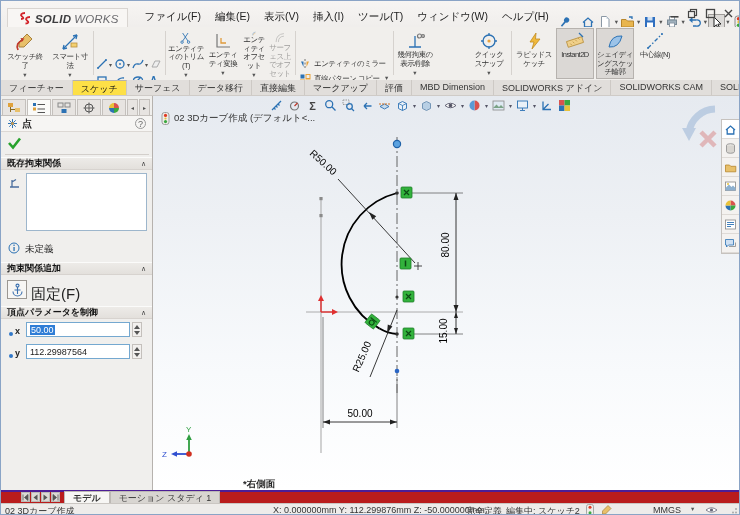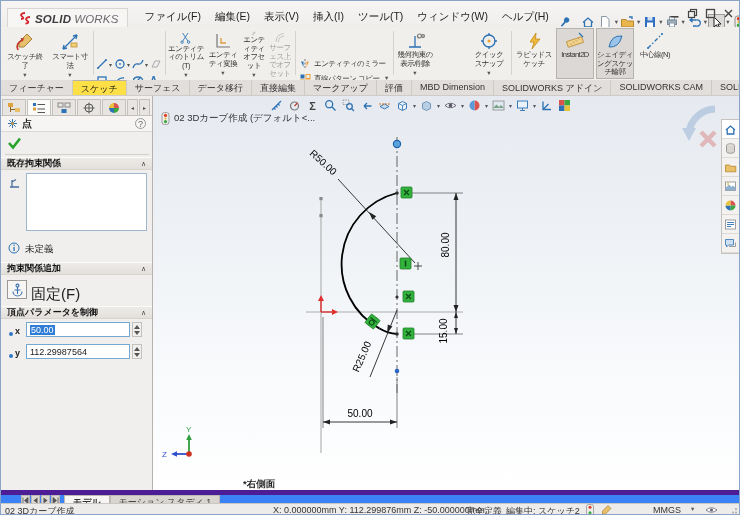--- a/index.html
+++ b/index.html
@@ -74,21 +74,21 @@
   svg text{font-family:"Liberation Sans","DejaVu Sans",sans-serif}
   .dim{stroke:#222;stroke-width:.9;fill:none}
   .ext{stroke:#666;stroke-width:.8;fill:none}
   .dimtxt{font-size:10px;fill:#000}
   .ah{fill:#222;stroke:none}
   .sb{stroke:#2c72b4;fill:none;stroke-width:1.3}
   .so{stroke:#e09a3a;fill:none;stroke-width:1.3}
   .sg{stroke:#777;fill:none;stroke-width:1.2}
 
   
-  .modeltabs{position:absolute;left:0;top:489px;width:100%;height:13px;background:#3b82f6;border-top:5px solid #4c1d95;display:flex;align-items:flex-start}
+  .modeltabs{position:absolute;left:0;top:489px;width:100%;height:13px;background:#b91c1c;border-top:2px solid #4c1d95;display:flex;align-items:flex-end}
   .navs{display:flex;gap:1px;margin-left:20px;margin-bottom:1px}
   .navb{width:9px;height:10px;background:#dcd9d5;border:1px solid #bdb9b5;display:flex;align-items:center;justify-content:center}
   .mtab{font-size:9px;padding:0 8px;height:12px;line-height:12px;background:#d8d5d1;border:1px solid #bdb9b5;border-bottom:none;color:#333;white-space:nowrap}
   .mtab.active{background:#f7f6f4;font-weight:bold}
   .statusbar{position:absolute;left:0;top:502px;width:100%;height:13px;background:#eeecea;border-top:1px solid #cac6c2;font-size:9px;color:#333}
   .sbitem{position:absolute;top:1px;white-space:nowrap}
   .grip{position:absolute;right:1px;top:3px;width:10px;height:10px}
 </style>
 </head>
 <body>

